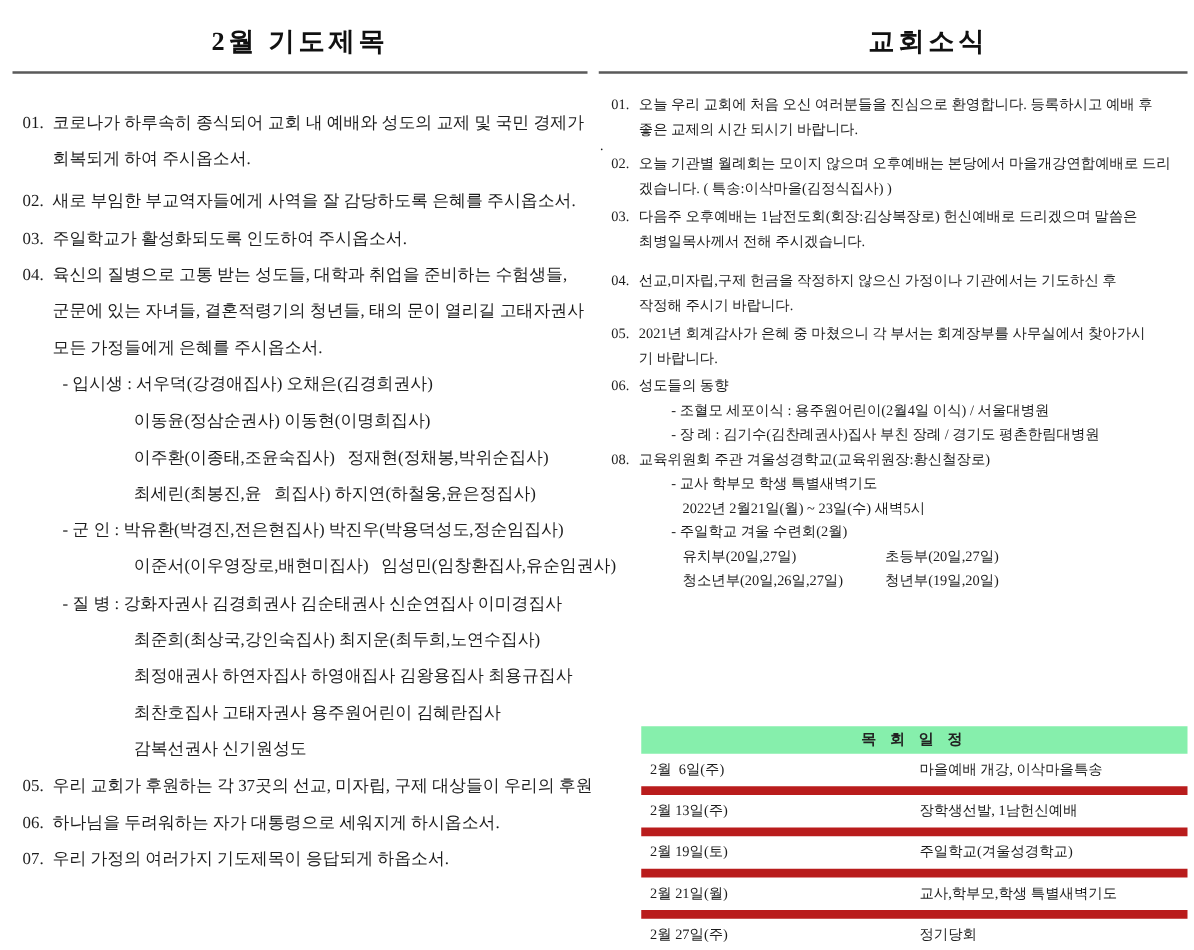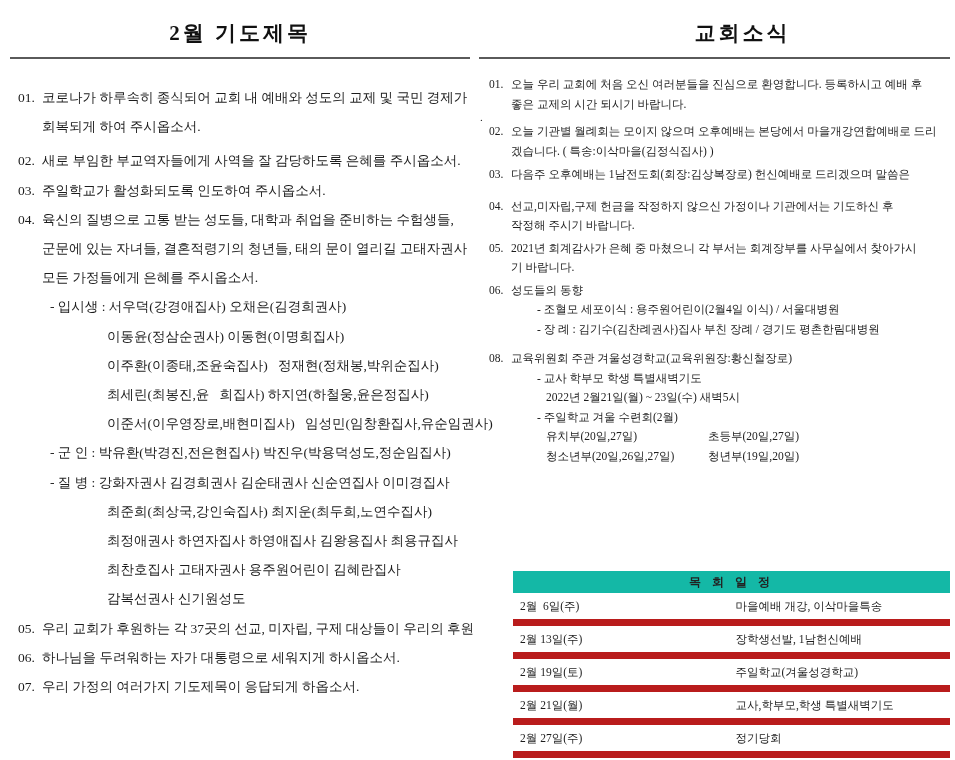--- a/index.html
+++ b/index.html
@@ -22,24 +22,24 @@
   .col-left .num{left:8px;}
   .col-right .num{left:10px;}
   .col-left .i2{padding-left:15px;}
   .col-left .i3{padding-left:40px;}
   .col-left .i4{padding-left:97px;}
   .col-right .i2{padding-left:58px;}
   .col-right .i3{padding-left:67px;}
   .col-right .i5{height:8px;line-height:6px;padding-left:1px;font-size:11px;}
   .txt2{position:absolute;left:229px;}
   .g3{margin-top:3px;} .g4{margin-top:4px;} .g5{margin-top:5px;}
-  .g10{margin-top:10px;} .g12{margin-top:12px;}
+  .g10{} .g12{margin-top:12px;}
   table.schedule{margin-top:105px;margin-left:34px;width:437px;border-collapse:collapse;
        font-size:11.5px;table-layout:fixed;}
-  table.schedule th{background:#14b8a6;font-weight:bold;text-align:center;
+  table.schedule th{background:#86efac;font-weight:bold;text-align:center;
        letter-spacing:4px;height:22px;padding:0;font-size:12px;color:#222;}
   table.schedule td{border-bottom:7px solid #b91c1c;height:26px;padding:0;
        white-space:pre;vertical-align:middle;}
   table.schedule td.date{width:85px;padding-left:7px;}
   table.schedule td.event{padding-left:4px;}
 </style>
 </head>
 <body>
 
 <div class="col col-left">
@@ -50,22 +50,22 @@
       <div class="line i1"><span class="txt">회복되게 하여 주시옵소서.</span></div>
       <div class="line i0 g5"><span class="num">02.</span><span class="txt">새로 부임한 부교역자들에게 사역을 잘 감당하도록 은혜를 주시옵소서.</span></div>
       <div class="line i0"><span class="num">03.</span><span class="txt">주일학교가 활성화되도록 인도하여 주시옵소서.</span></div>
       <div class="line i0"><span class="num">04.</span><span class="txt">육신의 질병으로 고통 받는 성도들, 대학과 취업을 준비하는 수험생들,</span></div>
       <div class="line i1"><span class="txt">군문에 있는 자녀들, 결혼적령기의 청년들, 태의 문이 열리길 고태자권사</span></div>
       <div class="line i1"><span class="txt">모든 가정들에게 은혜를 주시옵소서.</span></div>
       <div class="line i3"><span class="txt">- 입시생 : 서우덕(강경애집사) 오채은(김경희권사)</span></div>
       <div class="line i4"><span class="txt">이동윤(정삼순권사) 이동현(이명희집사)</span></div>
       <div class="line i4"><span class="txt">이주환(이종태,조윤숙집사)   정재현(정채봉,박위순집사)</span></div>
       <div class="line i4"><span class="txt">최세린(최봉진,윤   희집사) 하지연(하철웅,윤은정집사)</span></div>
+      <div class="line i3"><span class="txt">- 군 인 : 박유환(박경진,전은현집사) 박진우(박용덕성도,정순임집사)</span></div>
       <div class="line i4"><span class="txt">이준서(이우영장로,배현미집사)   임성민(임창환집사,유순임권사)</span></div>
-      <div class="line i3"><span class="txt">- 군 인 : 박유환(박경진,전은현집사) 박진우(박용덕성도,정순임집사)</span></div>
       <div class="line i3"><span class="txt">- 질 병 : 강화자권사 김경희권사 김순태권사 신순연집사 이미경집사</span></div>
       <div class="line i4"><span class="txt">최준희(최상국,강인숙집사) 최지운(최두희,노연수집사)</span></div>
       <div class="line i4"><span class="txt">최정애권사 하연자집사 하영애집사 김왕용집사 최용규집사</span></div>
       <div class="line i4"><span class="txt">최찬호집사 고태자권사 용주원어린이 김혜란집사</span></div>
       <div class="line i4"><span class="txt">감복선권사 신기원성도</span></div>
       <div class="line i0"><span class="num">05.</span><span class="txt">우리 교회가 후원하는 각 37곳의 선교, 미자립, 구제 대상들이 우리의 후원</span></div>
       <div class="line i0"><span class="num">06.</span><span class="txt">하나님을 두려워하는 자가 대통령으로 세워지게 하시옵소서.</span></div>
       <div class="line i0"><span class="num">07.</span><span class="txt">우리 가정의 여러가지 기도제목이 응답되게 하옵소서.</span></div>
     </div>
 </div>
@@ -73,20 +73,21 @@
 <div class="col col-right">
   <h1 class="col-title">교회소식</h1>
   <div class="rule"></div>
   <div class="lines" id="right-lines">
       <div class="line i0"><span class="num">01.</span><span class="txt">오늘 우리 교회에 처음 오신 여러분들을 진심으로 환영합니다. 등록하시고 예배 후</span></div>
       <div class="line i1"><span class="txt">좋은 교제의 시간 되시기 바랍니다.</span></div>
       <div class="line i5"><span class="txt">.</span></div>
       <div class="line i0"><span class="num">02.</span><span class="txt">오늘 기관별 월례회는 모이지 않으며 오후예배는 본당에서 마을개강연합예배로 드리</span></div>
       <div class="line i1"><span class="txt">겠습니다. ( 특송:이삭마을(김정식집사) )</span></div>
       <div class="line i0 g4"><span class="num">03.</span><span class="txt">다음주 오후예배는 1남전도회(회장:김상복장로) 헌신예배로 드리겠으며 말씀은</span></div>
+      <div class="line i1"><span class="txt">최병일목사께서 전해 주시겠습니다.</span></div>
       <div class="line i0 g12"><span class="num">04.</span><span class="txt">선교,미자립,구제 헌금을 작정하지 않으신 가정이나 기관에서는 기도하신 후</span></div>
       <div class="line i1"><span class="txt">작정해 주시기 바랍니다.</span></div>
       <div class="line i0 g3"><span class="num">05.</span><span class="txt">2021년 회계감사가 은혜 중 마쳤으니 각 부서는 회계장부를 사무실에서 찾아가시</span></div>
       <div class="line i1"><span class="txt">기 바랍니다.</span></div>
       <div class="line i0 g3"><span class="num">06.</span><span class="txt">성도들의 동향</span></div>
       <div class="line i2"><span class="txt">- 조혈모 세포이식 : 용주원어린이(2월4일 이식) / 서울대병원</span></div>
       <div class="line i2"><span class="txt">- 장 례 : 김기수(김찬례권사)집사 부친 장례 / 경기도 평촌한림대병원</span></div>
       <div class="line i0 g10"><span class="num">08.</span><span class="txt">교육위원회 주관 겨울성경학교(교육위원장:황신철장로)</span></div>
       <div class="line i2"><span class="txt">- 교사 학부모 학생 특별새벽기도</span></div>
       <div class="line i3"><span class="txt">2022년 2월21일(월) ~ 23일(수) 새벽5시</span></div>

